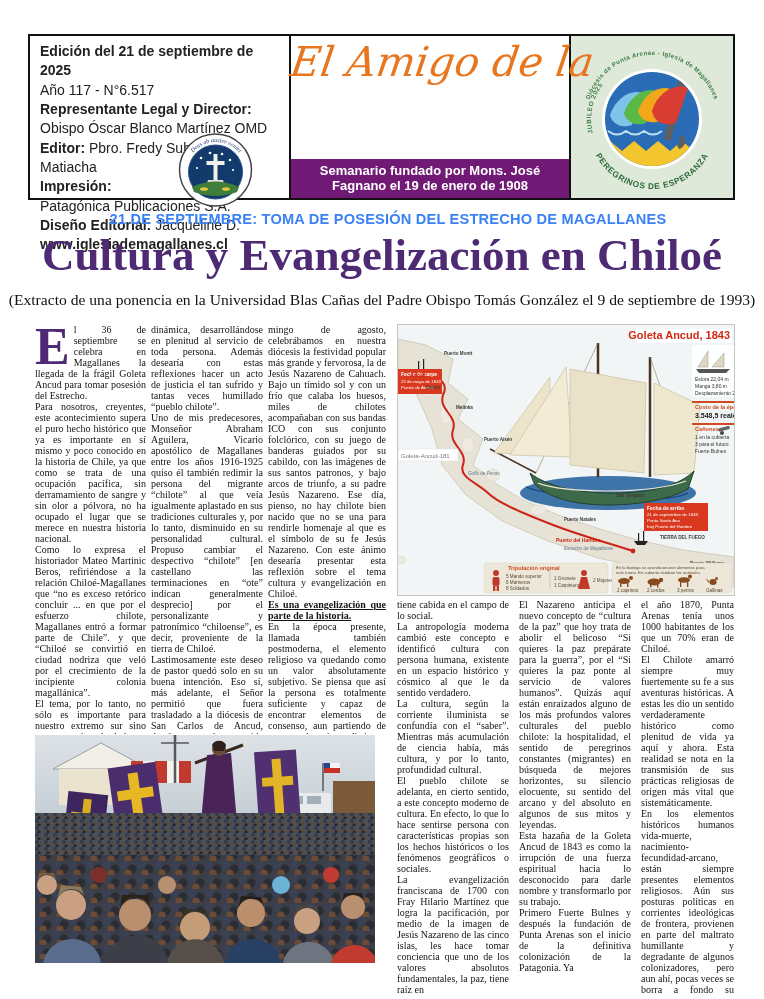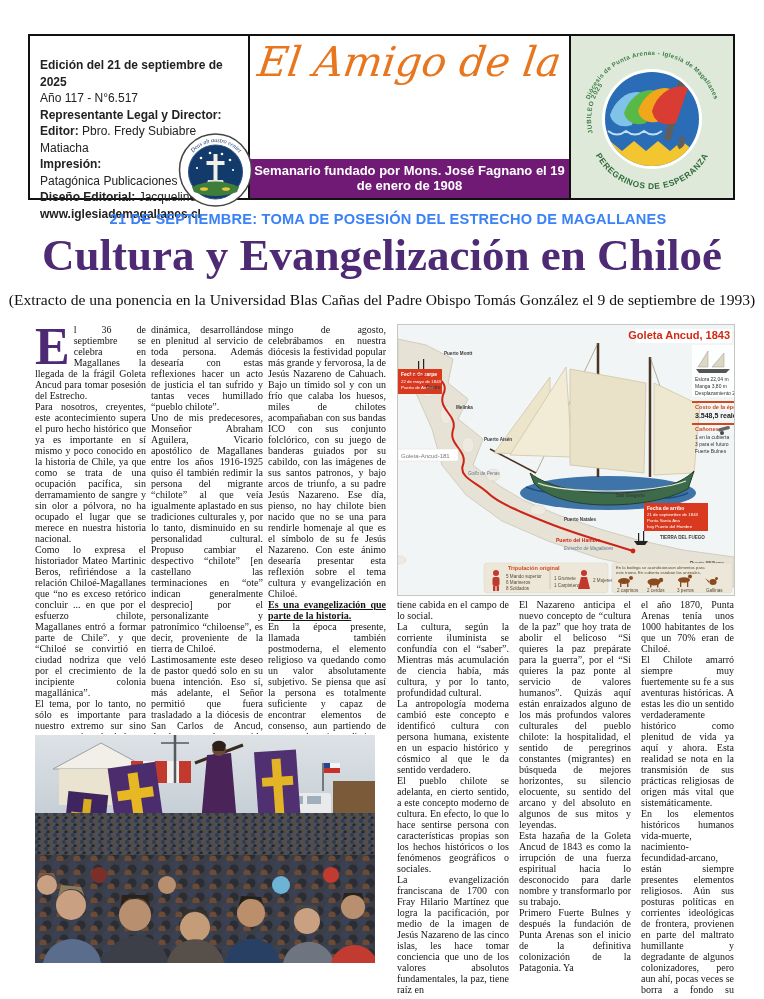--- a/index.html
+++ b/index.html
@@ -1,21 +1,21 @@
 <!DOCTYPE html>
 <html><head>
 <meta charset="utf-8">
 <style>
   * { margin:0; padding:0; box-sizing:border-box; }
   body { background:#888; font-family:"Liberation Sans", sans-serif; }
   .page { position:relative; width:764px; height:999px; background:#fff; margin:0 auto; overflow:hidden; }
 
   
   .masthead { position:absolute; left:28px; top:34px; width:707px; height:166px; border:2px solid #111; display:flex; background:#fff; }
-  .info-cell { width:220px; border-right:2px solid #111; padding:21px 9px 4px 10px; font-size:12px; line-height:1.38; color:#222; }
+  .info-cell { width:261px; border-right:2px solid #111; padding:6px 9px 4px 10px; font-size:14px; line-height:1.38; color:#222; }
   .info-cell .b { font-weight:bold; }
   .title-cell { flex:1; position:relative; }
   .title-script { position:absolute; top:2px; left:0; right:0; text-align:center; font-family:"DejaVu Serif", serif; font-style:italic; font-size:41px; color:#e8761e; transform:skewX(-8deg); white-space:nowrap; }
   .title-main { position:absolute; top:40px; left:0; right:0; text-align:center; font-family:"Liberation Serif", serif; font-weight:bold; font-size:70px; line-height:1; color:#b3241b; letter-spacing:2px; }
   .title-banner { position:absolute; bottom:0; left:0; right:0; background:#701a75; color:#fff; font-size:13px; font-weight:bold; text-align:center; padding:4px 0 5px; }
   .logo-cell { width:164px; border-left:2px solid #111; background:#dfe9da; display:flex; align-items:center; justify-content:center; }
   .seal { position:absolute; left:177px; top:130px; width:77px; height:77px; z-index:6; }
 
   
   .kicker { position:absolute; top:211px; left:0; right:0; text-align:center; font-weight:bold; font-size:14.6px; letter-spacing:.2px; color:#3b82f6;margin-left:12px; }
@@ -63,20 +63,21 @@
 </head>
 <body>
 
 <div class="page">
 
   <div class="masthead">
     <div class="info-cell">
       <div class="b">Edición del 21 de septiembre de 2025</div>
       <div>Año 117 - N°6.517</div>
       <div class="b">Representante Legal y Director:</div>
+      <div>Obispo Óscar Blanco Martínez OMD</div>
       <div><span class="b">Editor:</span> <span>Pbro. Fredy Subiabre Matiacha</span></div>
       <div class="b">Impresión:</div>
       <div>Patagónica Publicaciones S.A.</div>
       <div><span class="b">Diseño Editorial:</span> <span>Jacqueline D.</span></div>
       <div class="b">www.iglesiademagallanes.cl</div>
     </div>
 
     <div class="title-cell">
       <div class="title-script">El Amigo de la</div>
       <div class="title-banner">Semanario fundado por Mons. José Fagnano el 19 de enero de 1908</div>
@@ -154,22 +155,22 @@
     <p>Lastimosamente este deseo de pastor quedó solo en su buena intención. Eso sí, más adelante, el Señor permitió que fuera trasladado a la diócesis de San Carlos de Ancud, donde entregó su vida visitando a todos los habitantes de ese archipiélago con tanta riqueza humana y cristiana.</p>
 
   </div>
   <div class="col c3">
     <p>mingo de agosto, celebrábamos en nuestra diócesis la festividad popular más grande y fervorosa, la de Jesús Nazareno de Cahuach. Bajo un tímido sol y con un frío que calaba los huesos, miles de chilotes acompañaban con sus bandas ICO con sus conjunto folclórico, con su juego de banderas guiados por su cabildo, con las imágenes de sus santos patronos, y bajo arcos de triunfo, a su padre Jesús Nazareno. Ese día, pienso, no hay chilote bien nacido que no se una para rendirle homenaje al que es el símbolo de su fe Jesús Nazareno. Con este ánimo desearía presentar esta reflexión sobre el tema cultura y evangelización en Chiloé.</p>
     <p class="sec-head">Es una evangelización que parte de la historia.</p>
     <p>En la época presente, llamada también postmoderna, el elemento religioso va quedando como un valor absolutamente subjetivo. Se piensa que así la persona es totalmente suficiente y capaz de encontrar elementos de consenso, aun partiendo de puntos de vista distintos. Que lo objetivo profundo, y por lo tanto lo verdaderamente religioso, no</p>
   </div>
   <div class="col c4">
     <p>tiene cabida en el campo de lo social.</p>
+    <p>La antropología moderna cambió este concepto e identificó cultura con persona humana, existente en un espacio histórico y cósmico al que le da sentido verdadero.</p>
     <p>La cultura, según la corriente iluminista se confundía con el “saber”. Mientras más acumulación de ciencia había, más cultura, y por lo tanto, profundidad cultural.</p>
-    <p>La antropología moderna cambió este concepto e identificó cultura con persona humana, existente en un espacio histórico y cósmico al que le da sentido verdadero.</p>
     <p>El pueblo chilote se adelanta, en cierto sentido, a este concepto moderno de cultura. En efecto, lo que lo hace sentirse persona con características propias son los hechos históricos o los fenómenos geográficos o sociales.</p>
     <p>La evangelización franciscana de 1700 con Fray Hilario Martínez que logra la pacificación, por medio de la imagen de Jesús Nazareno de las cinco islas, les hace tomar conciencia que uno de los valores absolutos fundamentales, la paz, tiene raíz en</p>
   </div>
   <div class="col c5">
     <p>El Nazareno anticipa el nuevo concepto de “cultura de la paz” que hoy trata de abolir el belicoso “Si quieres la paz prepárate para la guerra”, por el “Si quieres la paz ponte al servicio de valores humanos”. Quizás aquí están enraizados alguno de los más profundos valores culturales del pueblo chilote: la hospitalidad, el sentido de peregrinos constantes (migrantes) en búsqueda de mejores horizontes, su silencio elocuente, su sentido del arcano y del absoluto en algunos de sus mitos y leyendas.</p>
     <p>Esta hazaña de la Goleta Ancud de 1843 es como la irrupción de una fuerza espiritual hacia lo desconocido para darle nombre y transformarlo por su trabajo.</p>
     <p>Primero Fuerte Bulnes y después la fundación de Punta Arenas son el inicio de la definitiva colonización de la Patagonia. Ya</p>
   </div>
   <div class="col c6">
     <p>el año 1870, Punta Arenas tenía unos 1000 habitantes de los que un 70% eran de Chiloé.</p>

